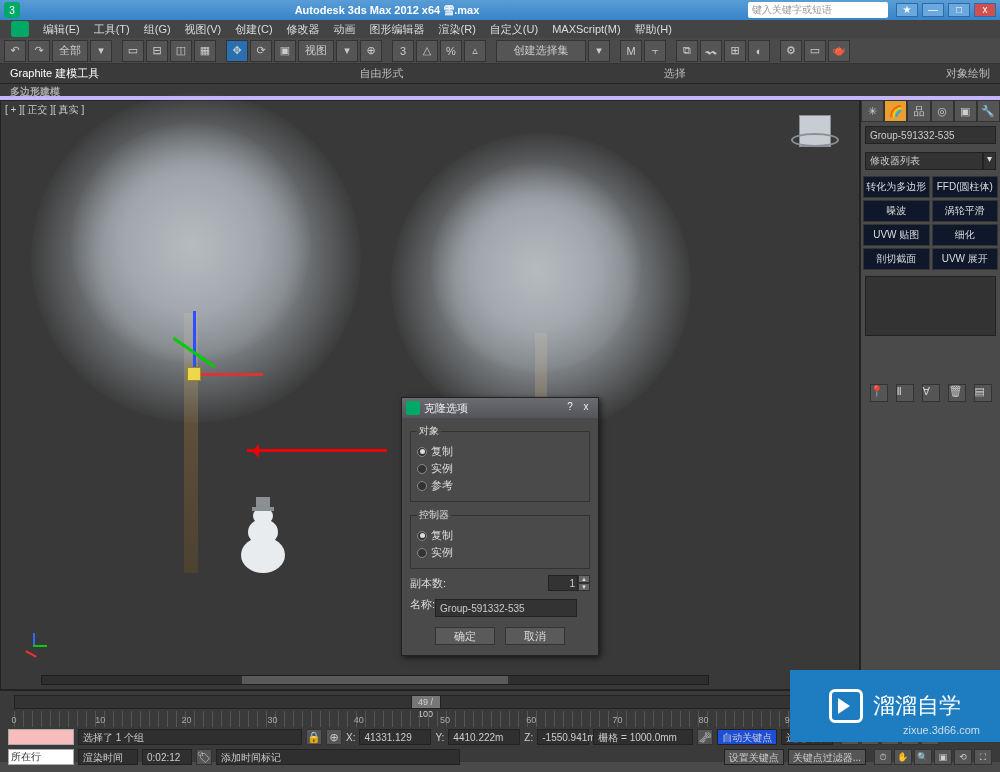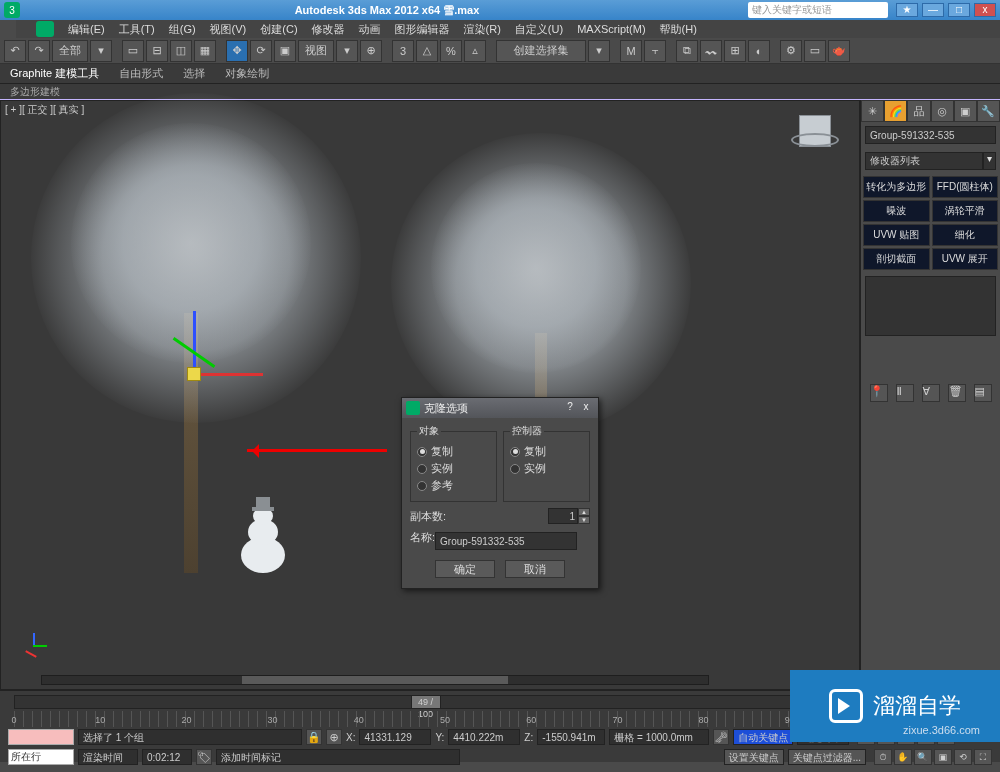--- a/index.html
+++ b/index.html
@@ -3,51 +3,51 @@
 <meta charset="utf-8">
 <style>
 * { margin: 0; padding: 0; box-sizing: border-box; font-family: "Microsoft YaHei", Arial, sans-serif; }
 body { width: 1000px; height: 772px; background: #4a4a4a; color: #cfcfcf; font-size: 11px; overflow: hidden; position: relative; }
 .titlebar { height: 20px; background: linear-gradient(#5a9dd6,#3784c9); display: flex; align-items: center; padding: 0 4px; color: #fff; }
 .titlebar .app-icon { width: 16px; height: 16px; background: #0a6; border-radius: 3px; margin-right: 6px; display:flex;align-items:center;justify-content:center;font-size:10px;color:#fff;}
 .titlebar .title { flex: 1; text-align: center; font-size: 11px; font-weight: bold; }
 .titlebar .search { width: 140px; height: 16px; background: #fff; border-radius: 2px; color:#999; font-size:10px; padding:0 4px; line-height:16px;}
 .titlebar .winbtns { display:flex; gap:4px; margin-left:8px;}
 .titlebar .winbtn { width:22px; height:14px; background:#6aa8de; border:1px solid #2d6aa8; font-size:10px; text-align:center; line-height:12px;}
-.menubar { height: 18px; background: #444; display:flex; align-items:center; padding:0 20px; gap:14px; font-size:11px; color:#ddd;margin-left:16px;}
+.menubar { height: 18px; background: #444; display:flex; align-items:center; padding:0 11px; gap:14px; font-size:11px; color:#ddd;}
 .menubar span { cursor:default; }
 .toolbar1, .toolbar2 { height: 26px; background:#4a4a4a; border-bottom:1px solid #333; display:flex; align-items:center; padding:0 4px; gap:2px;}
 .tb-btn { width:22px; height:22px; background:#555; border:1px solid #333; display:flex; align-items:center; justify-content:center; font-size:11px; color:#ccc;}
 .tb-btn.wide { width:auto; padding:0 6px;}
 .tb-sep { width:6px;}
-.ribbon { height: 20px; background:#3a3a3a; display:flex; align-items:center; padding:0 10px; gap:20px; border-bottom:1px solid #222;}
+.ribbon { height: 20px; background:#3a3a3a; display:flex; align-items:center; padding:0 10px; gap:20px; border-bottom:1px solid #222;justify-content:space-between;}
 .ribbon .tab { color:#bbb; font-size:11px;}
 .ribbon .tab.active { color:#fff;}
-.ribbon-sub { height:16px; background:#3a3a3a; padding:0 10px; font-size:10px; color:#aaa; line-height:16px; border-bottom:1px solid #c4b5fd;}
+.ribbon-sub { height:16px; background:#3a3a3a; padding:0 10px; font-size:10px; color:#aaa; line-height:16px; border-bottom:4px solid #c4b5fd;font-weight:bold;}
 .main { display:flex; height: 590px;}
 .viewport { flex:1; background:#393939; position:relative; border:1px solid #222;}
 .vp-label { position:absolute; top:2px; left:4px; font-size:10px; color:#ccc;}
 .command-panel { width:140px; background:#4a4a4a; border-left:1px solid #222; display:flex; flex-direction:column;}
 .cp-tabs { display:flex; height:22px;}
 .cp-tab { flex:1; background:#555; border:1px solid #333; display:flex; align-items:center; justify-content:center;}
 .cp-tab.active { background:#e8a030;}
 .cp-row { padding:4px; font-size:10px; color:#ddd;}
 .cp-input { width:100%; background:#333; border:1px solid #222; color:#ccc; font-size:10px; padding:2px 4px; height:18px;}
 .cp-btngrid { display:grid; grid-template-columns:1fr 1fr; gap:2px; padding:2px;}
 .cp-gridbtn { background:#0f172a; border:1px solid #333; font-size:10px; padding:3px 2px; text-align:center; color:#ddd;}
 .cp-preview { margin:4px; height:60px; background:#333; border:1px solid #222;}
 .cp-pinrow { display:flex; justify-content:center; gap:8px; padding:4px; margin-top:40px;}
 .cp-pin { width:18px; height:18px; background:#555; border:1px solid #333;}
 .dialog { position:absolute; top:296px; left:400px; width:198px; background:#4a4a4a; border:1px solid #222; box-shadow:2px 2px 6px rgba(0,0,0,.6);}
 .dlg-title { height:20px; background:linear-gradient(#6a6c72,#53555a); display:flex; align-items:center; padding:0 4px; font-size:11px; color:#eee;}
 .dlg-title .t-icon{width:14px;height:14px;background:#0a6;border-radius:2px;margin-right:4px;}
 .dlg-title .sp{flex:1;}
 .dlg-title .x{width:16px;height:14px;text-align:center;font-size:10px;}
 .dlg-body { padding:6px 8px; color:#ddd;}
-.fieldsets { display:flex; gap:6px;}
+.fieldsets { display:flex; gap:6px;flex-direction:column;}
 .fieldset { border:1px solid #333; padding:4px 6px 6px; font-size:10px;}
 .fieldset legend{font-size:10px;padding:0 2px;}
 .radio-row { display:flex; align-items:center; gap:4px; margin:2px 0; font-size:11px;}
 .radio-row .r{width:10px;height:10px;border-radius:50%;border:1px solid #888;background:#333;display:flex;align-items:center;justify-content:center;}
 .radio-row .r.sel::after{content:"";width:5px;height:5px;border-radius:50%;background:#ddd;}
 .dlg-row{display:flex;align-items:center;gap:6px;margin-top:6px;font-size:11px;}
 .dlg-row .lbl{width:44px;}
 .spinner{display:flex;align-items:center;}
 .spinner input{width:30px;height:16px;background:#333;border:1px solid #222;color:#ccc;font-size:10px;text-align:right;padding:0 2px;}
 .spinner .arrows{display:flex;flex-direction:column;}
@@ -334,21 +334,21 @@
   <div class="status-row">
     <div class="btm-left" style="background:#f7bdbd"></div>
     <div class="status-field" style="width:224px">选择了 1 个组</div>
     <div class="tb-btn" style="height:16px;width:16px">🔒</div>
     <div class="tb-btn" style="height:16px;width:16px">⊕</div>
     <span>X:</span>
     <div class="status-field" style="width:72px">41331.129</div>
     <span>Y:</span>
     <div class="status-field" style="width:72px">4410.222m</div>
     <span>Z:</span>
-    <div class="status-field" style="width:68px">-1550.941m</div>
+    <div class="status-field" style="width:52px">-1550.941m</div>
     <div class="status-field" style="width:100px">栅格 = 1000.0mm</div>
     <div class="tb-btn" style="height:16px;width:16px">🗝</div>
     <div class="status-field" style="background:#1d4ed8">自动关键点</div>
     <div class="status-field" style="width:52px">选定对象</div>
     <div class="transport">
       <div class="trans-btn">⏮</div>
       <div class="trans-btn">◀</div>
       <div class="trans-btn">▶</div>
       <div class="trans-btn">▶</div>
       <div class="trans-btn">⏭</div>

